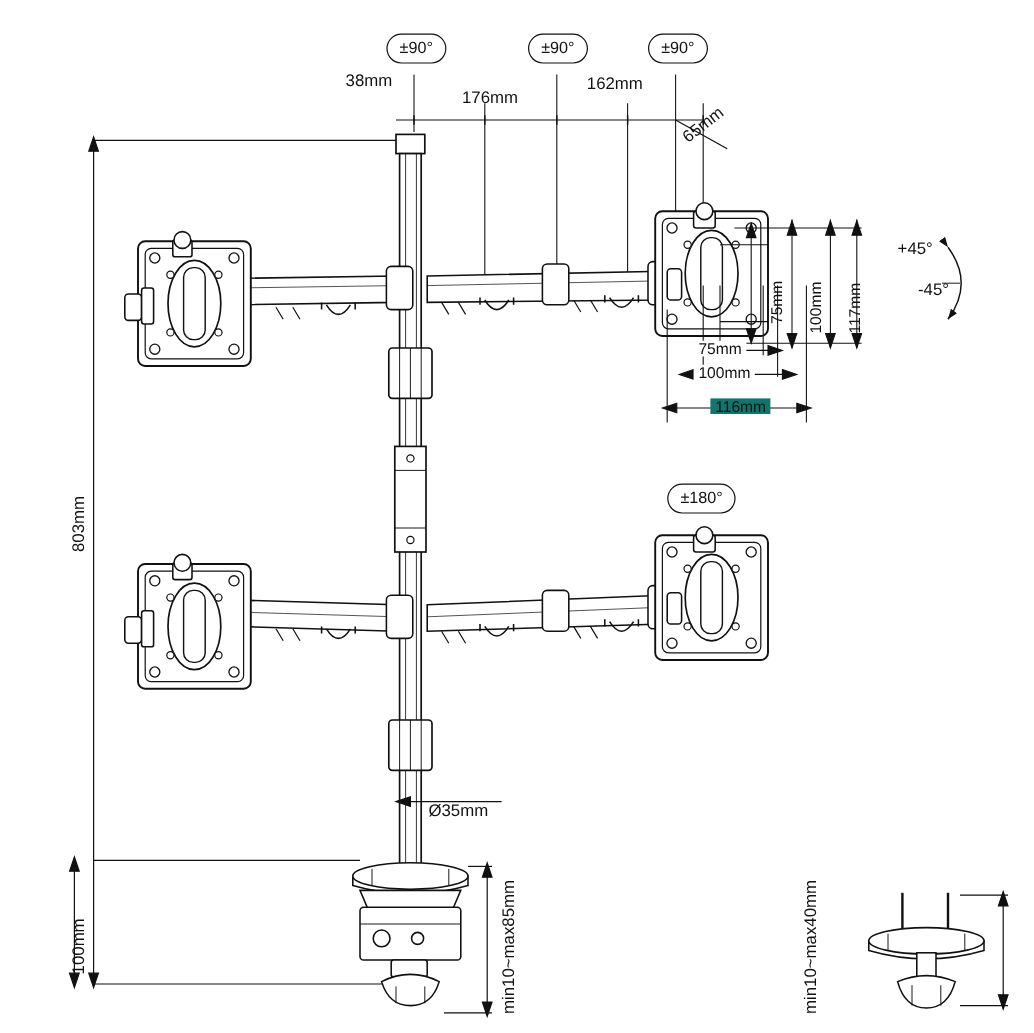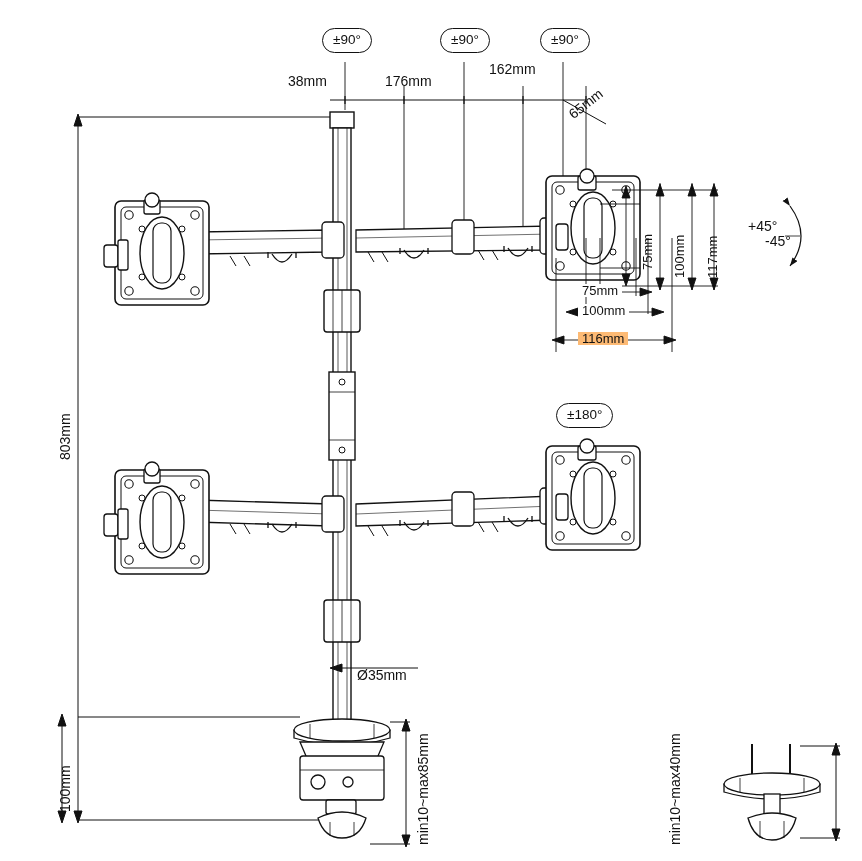--- a/index.html
+++ b/index.html
@@ -320,37 +320,37 @@
       <line x1="800" y1="838" x2="840" y2="838"></line>
     </g>
 
   </svg>
 
   <div class="pill" style="left:322px; top:28px;">±90°</div>
   <div class="pill" style="left:440px; top:28px;">±90°</div>
   <div class="pill" style="left:540px; top:28px;">±90°</div>
   <div class="pill" style="left:556px; top:372px;margin-top:31px;">±180°</div>
 
-  <div class="lbl" style="left:288px; top:74px;">38mm</div>
+  <div class="lbl" style="left:288px; top:60px;">38mm</div>
   <div class="lbl" style="left:385px; top:74px;text-align:right;">176mm</div>
   <div class="lbl" style="left:489px; top:62px;">162mm</div>
   <div class="lbl rot32" style="left:566px; top:110px;">65mm</div>
 
   <div class="lbl rot90" style="left:58px; top:460px;">803mm</div>
   <div class="lbl rot90" style="left:58px; top:812px;">100mm</div>
 
   <div class="lbl" style="left:357px; top:668px;">Ø35mm</div>
 
   <div class="lbl rot90" style="left:416px; top:845px;">min10~max85mm</div>
   <div class="lbl rot90" style="left:668px; top:845px;">min10~max40mm</div>
 
   <div class="lbl rot90 small" style="left:641px; top:270px;">75mm</div>
   <div class="lbl rot90 small" style="left:673px; top:278px;">100mm</div>
   <div class="lbl rot90 small" style="left:706px; top:278px;">117mm</div>
 
   <div class="lbl small" style="left:578px; top:284px; background:#fff; padding:0 4px;">75mm</div>
   <div class="lbl small" style="left:578px; top:304px; background:#fff; padding:0 4px;">100mm</div>
-  <div class="lbl small" style="left:578px; top:332px; background:#fdba74; padding:0 4px;">116mm</div>
-
-  <div class="lbl" style="left:748px; top:200px;margin-top:19px;">+45°</div>
+  <div class="lbl small" style="left:592px; top:332px; background:#0f766e; padding:0 4px;">116mm</div>
+
+  <div class="lbl" style="left:748px; top:200px;">+45°</div>
   <div class="lbl" style="left:752px; top:234px;margin-left:13px;">-45°</div>
 
 </div>
 
 </body></html>

